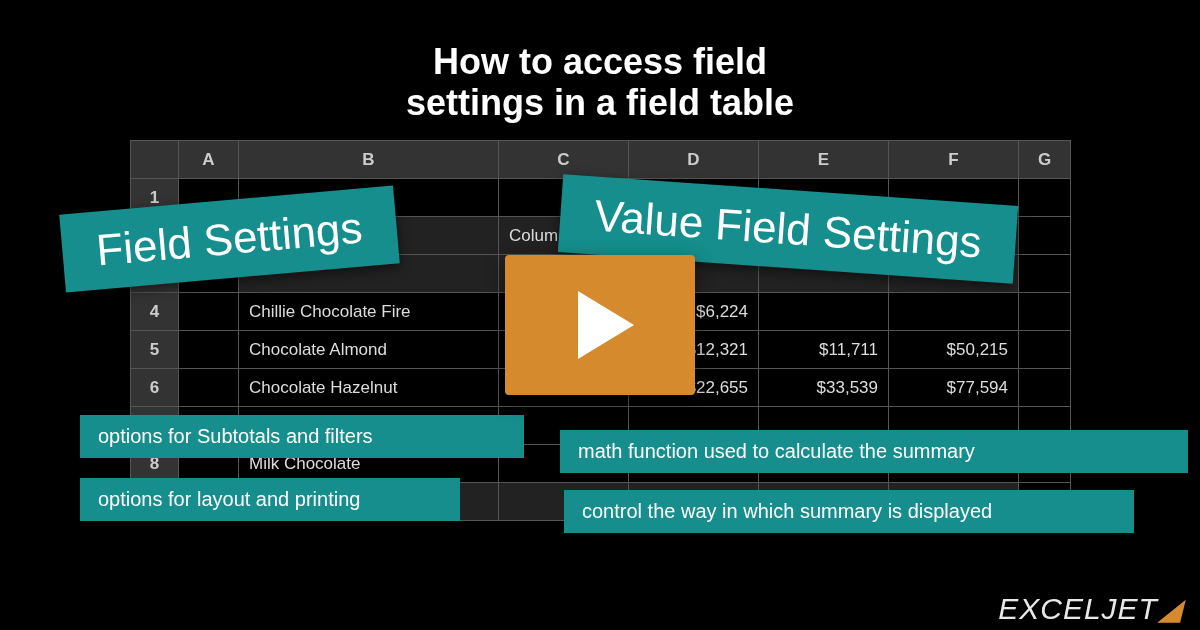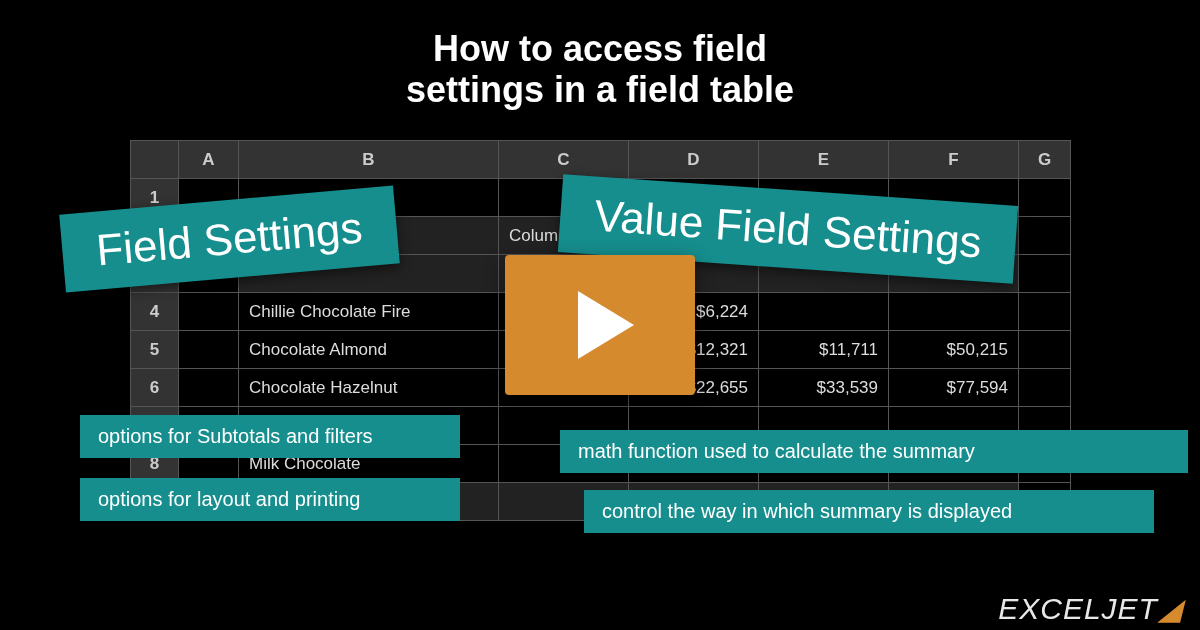--- a/index.html
+++ b/index.html
@@ -8,21 +8,21 @@
     background: #000;
     font-family: "Segoe UI", Arial, sans-serif;
     color: #fff;
     position: relative;
   }
   .title {
     text-align: center;
     font-size: 36px;
     font-weight: 600;
     line-height: 1.15;
-    padding-top: 28px;
+    padding-top: 41px;
   }
   .sheet {
     position: absolute;
     left: 130px;
     top: 140px;
     width: 940px;
   }
   table.grid {
     border-collapse: collapse;
     width: 100%;
@@ -76,24 +76,24 @@
     position: absolute;
     background: #168e8e;
     color: #fff;
     font-size: 20px;
     font-weight: 400;
     padding: 10px 18px;
     white-space: nowrap;
   }
   #label-field { left: 62px; top: 200px; transform: rotate(-5deg); }
   #label-value { left: 560px; top: 190px; transform: rotate(4deg); }
-  #cap-a { left: 80px; top: 415px; width: 380px; }
+  #cap-a { left: 80px; top: 415px; width: 444px; }
   #cap-b { left: 80px; top: 478px; width: 380px; }
   #cap-c { left: 560px; top: 430px; width: 628px; }
-  #cap-d { left: 584px; top: 490px; width: 570px; }
+  #cap-d { left: 564px; top: 490px; width: 570px; }
 
   .play {
     position: absolute;
     left: 505px;
     top: 255px;
     width: 190px;
     height: 140px;
     background: #d68a2e;
     border-radius: 4px;
     display: flex;

